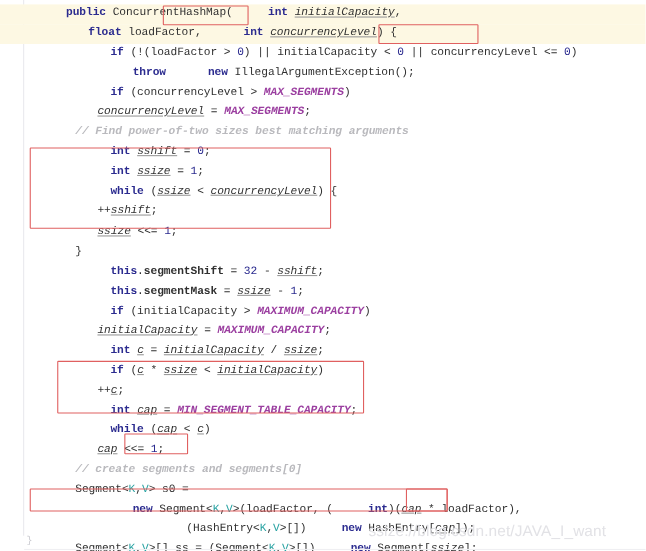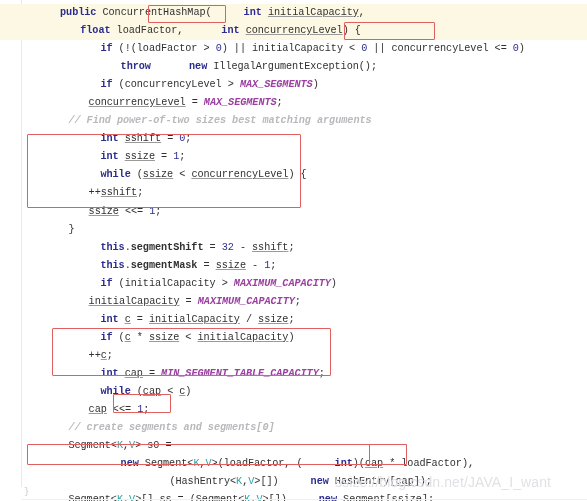--- a/index.html
+++ b/index.html
@@ -33,21 +33,21 @@
     height:18.05px;
     position:relative;
     padding-left:0px;
   }
   .line.hl{ background:#fdf8e3; }
   .ind{ display:inline-block; }
 
   
   .kw   { color:#2b2b8f; font-weight:bold;padding-left:32px; }        
   .pl   { color:#303030; }                           
-  .fld  { color:#303030; text-decoration:underline; text-decoration-color:#9a9a9a; }
+  .fld  { color:#303030; text-decoration:underline; text-decoration-color:#9a9a9a;font-style:italic; }
   .num  { color:#2b2b8f; }                           
   .cst  { color:#9b3fa0; font-weight:bold; font-style:italic; }  
   .cmt  { color:#b9b9bd; font-style:italic;font-weight:bold; }        
   .gen  { color:#2aa3a3; }                           
   .typ  { color:#303030; }                           
   .ub   { color:#303030; font-weight:bold; text-decoration-color:#9a9a9a; }
 
   
   .rbox{
     position:absolute;

